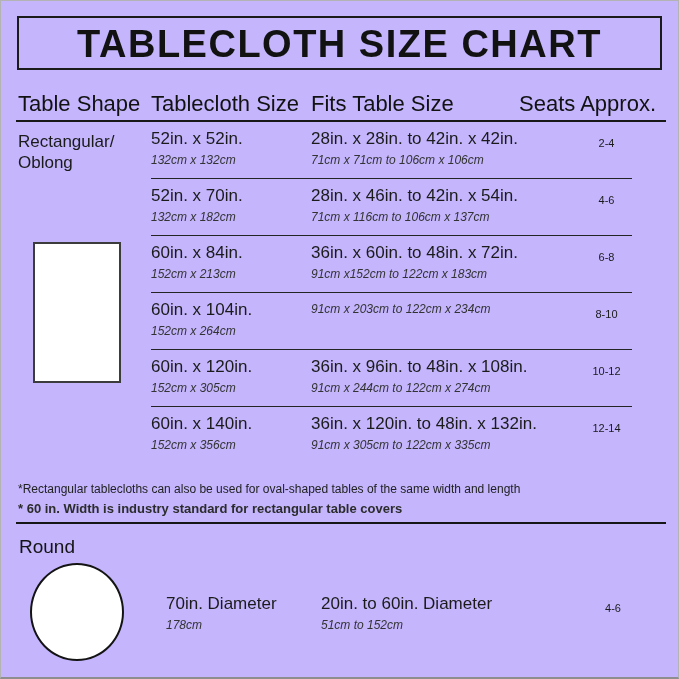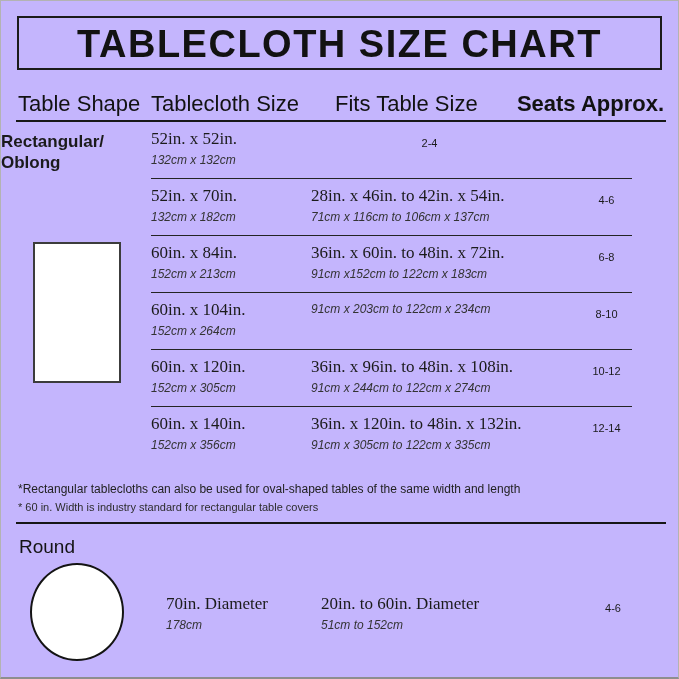--- a/index.html
+++ b/index.html
@@ -11,41 +11,41 @@
   
   .title-box{position:absolute;left:16px;top:15px;width:641px;height:50px;
              border:2.5px solid #1b1b1b;display:flex;align-items:center;justify-content:center;}
   .title-box h1{margin:0;font-size:38px;font-weight:600;letter-spacing:1.5px;color:#121212;
                 white-space:nowrap;transform:scaleY(1.04);}
 
   
   .col-hdr{position:absolute;top:90px;font-size:22px;color:#121212;white-space:nowrap;}
   .hdr-shape{left:17px;}
   .hdr-size{left:150px;}
-  .hdr-fits{left:310px;margin-left:24px;}
-  .hdr-seats{right:14px;font-weight:bold;}
+  .hdr-fits{left:310px;}
+  .hdr-seats{right:22px;}
   .header-rule{position:absolute;left:15px;top:119px;width:650px;border-top:2px solid #181818;}
 
   
-  .shape-label{position:absolute;left:0;top:130px;width:125px;font-size:17px;line-height:21px;color:#1b1b1b;font-weight:bold;}
+  .shape-label{position:absolute;left:17px;top:130px;width:125px;font-size:17px;line-height:21px;color:#1b1b1b;}
   .rect-icon{position:absolute;left:32px;top:241px;width:84px;height:137px;
              border:2px solid #3c3c3c;background:#fff;}
 
   
   .rows{position:absolute;left:150px;top:121px;width:514px;}
   .row{position:relative;display:grid;grid-template-columns:160px 237px 1fr;height:57px;padding-top:6px;box-sizing:border-box;}
   .row::after{content:"";position:absolute;left:0;right:33px;bottom:0;border-top:1.5px solid #242424;}
   .row:last-child::after{display:none;}
-  .ln1{font-size:17px;line-height:22px;color:#1b1b1b;white-space:nowrap;font-family:Liberation Serif, serif;}
+  .ln1{font-size:17px;line-height:22px;color:#1b1b1b;white-space:nowrap;}
   .ln2{font-size:12px;line-height:21px;font-style:italic;color:#333;white-space:nowrap;}
   .seats{text-align:center;font-size:11px;line-height:22px;padding-top:4px;color:#1b1b1b;}
 
   
   .footnote-1{position:absolute;left:17px;top:481px;font-size:12px;color:#222;white-space:nowrap;}
-  .footnote-2{position:absolute;left:17px;top:500px;font-size:11px;color:#2c2c2c;white-space:nowrap;}
+  .footnote-2{position:absolute;left:17px;top:500px;font-size:13px;color:#2c2c2c;white-space:nowrap;font-weight:bold;}
   .section-divider{position:absolute;left:15px;top:521px;width:650px;border-top:2px solid #161616;}
 
   
   .round-label{position:absolute;left:18px;top:535px;font-size:19px;color:#141414;}
   .circle-icon{position:absolute;left:29px;top:562px;width:90px;height:94px;
                border:2px solid #141414;border-radius:50%;background:#fff;}
   .round-row{position:absolute;left:165px;top:592px;width:499px;display:grid;
              grid-template-columns:155px 240px 1fr;}
 </style>
 </head>
@@ -67,20 +67,24 @@
     <span>Rectangular/</span><br>
     <span>Oblong</span>
   </div>
   <div class="rect-icon"></div>
 
   <div class="rows">
     <div class="row">
       <div>
         <div class="ln1">52in. x 52in.</div>
         <div class="ln2">132cm x 132cm</div>
+      </div>
+      <div>
+        <div class="ln1">28in. x 28in. to 42in. x 42in.</div>
+        <div class="ln2">71cm x 71cm to 106cm x 106cm</div>
       </div>
       <div class="seats">2-4</div>
     </div>
     <div class="row">
       <div>
         <div class="ln1">52in. x 70in.</div>
         <div class="ln2">132cm x 182cm</div>
       </div>
       <div>
         <div class="ln1">28in. x 46in. to 42in. x 54in.</div>

